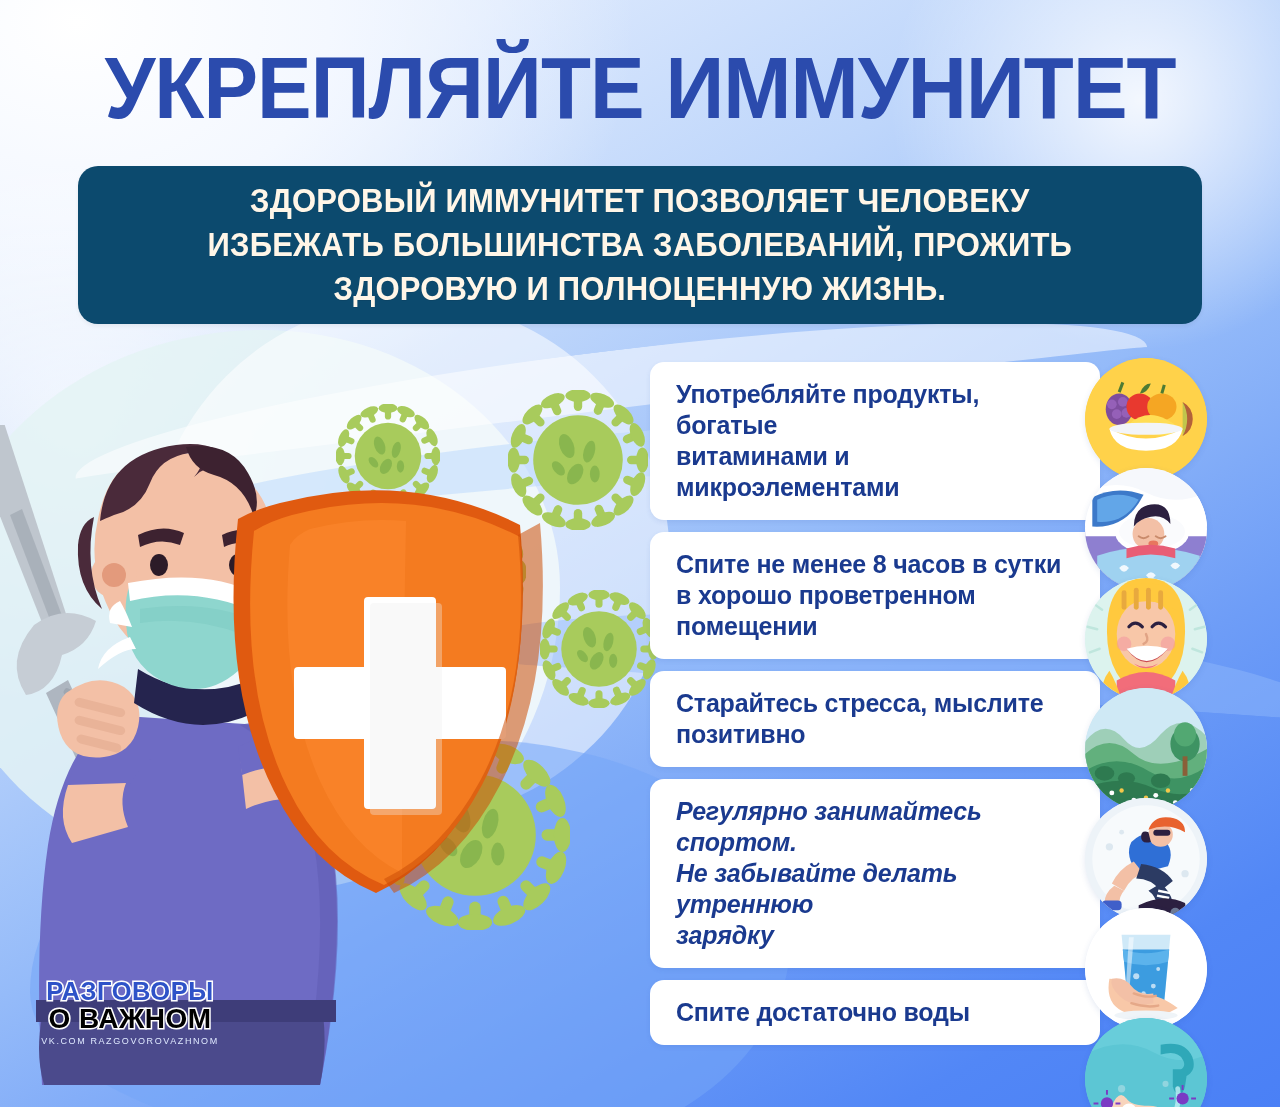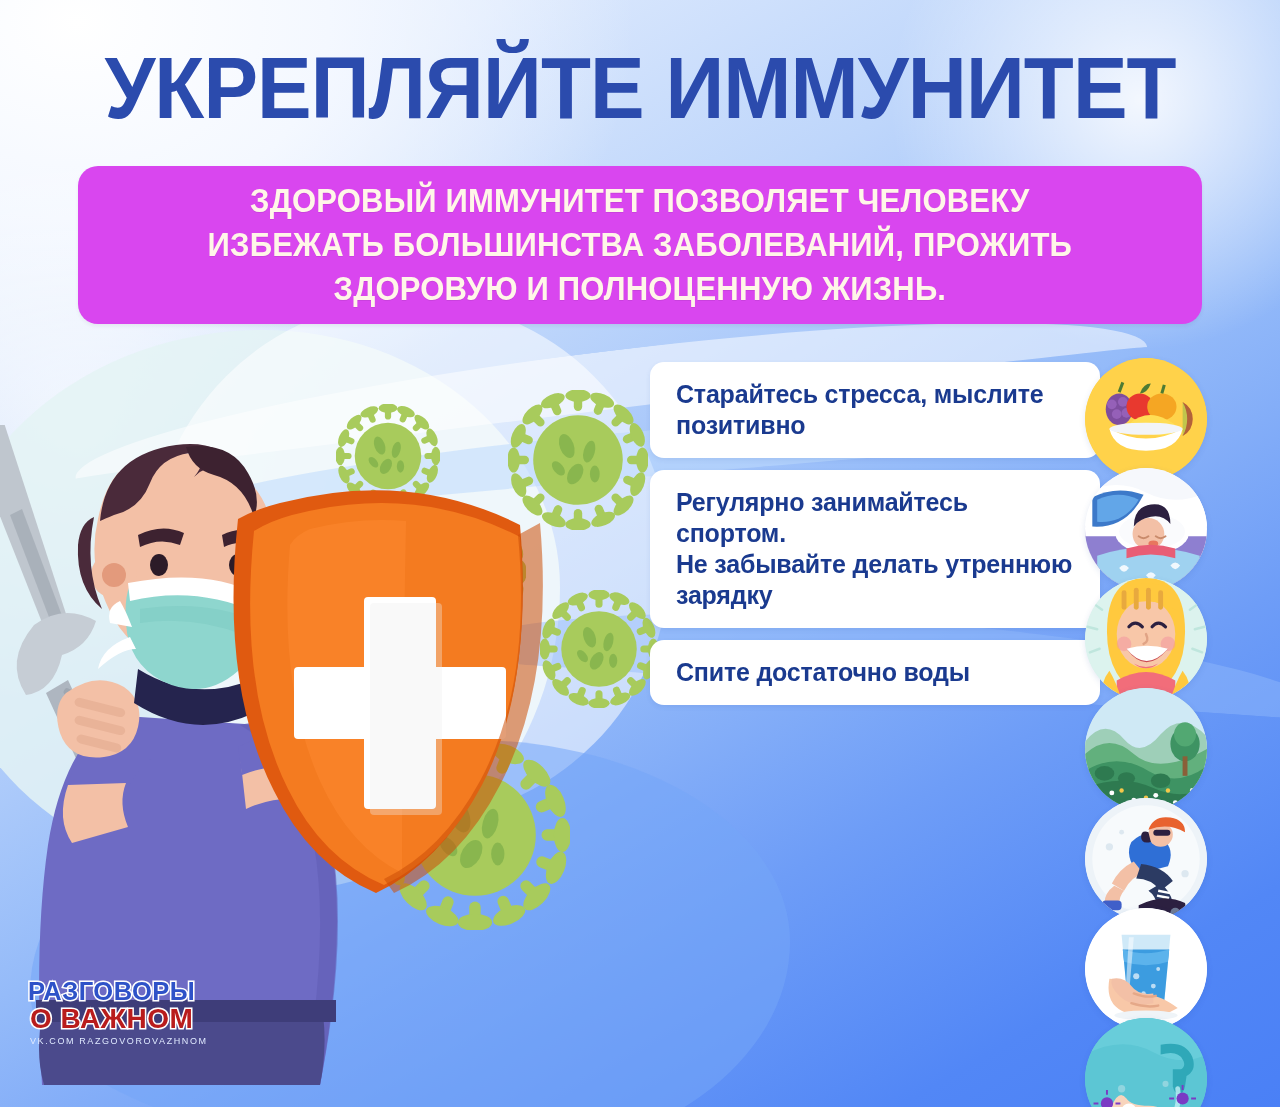--- a/index.html
+++ b/index.html
@@ -61,21 +61,21 @@
     font-weight:bold;
     letter-spacing:-1px;
     color:#2B4BAD;
     transform:scaleX(.93);
     white-space:nowrap;
   }
 
   
   .banner {
     position:absolute; left:78px; top:166px; width:1124px; height:158px;
-    background:#d946ef; border-radius:20px;
+    background:#0c4a6e; border-radius:20px;
     display:flex; align-items:center; justify-content:center;
     box-shadow:0 2px 4px rgba(0,0,0,.06);
   }
   .banner-text {
     color:#FFF6E8; text-align:center;
     font-size:33px; line-height:44px; font-weight:bold;
     letter-spacing:.2px; transform:scaleX(.94);
     text-shadow:0 1px 0 rgba(0,0,0,.07);
   }
 
@@ -111,27 +111,27 @@
 
   
   .hero { position:absolute; left:-10px; top:425px; width:620px; height:660px; }
   .hero svg { width:100%; height:100%; }
 
   
   .virus { position:absolute; }
   .virus svg { width:100%; height:100%; display:block; }
 
   
-  .logo { position:absolute; left:30px; top:978px; width:200px; }
+  .logo { position:absolute; left:30px; top:978px; width:200px;text-align:center; }
   .logo-line1, .logo-line2 {
     font-weight:bold; letter-spacing:.5px;
     -webkit-text-stroke:3px #ffffff; paint-order:stroke fill;
   }
   .logo-line1 { font-size:25px; line-height:26px; color:#2E52C8; transform:scaleX(1.02); }
-  .logo-line2 { font-size:28px; line-height:29px; color:#b91c1c; }
+  .logo-line2 { font-size:28px; line-height:29px; color:#000000; }
   .logo-url {
     margin-top:3px; font-size:9px; letter-spacing:1.6px;
     color:#dfe9ff; font-weight:normal;
   }
 </style>
 </head>
 <body>
 
 <div class="bg-layer">
   <div class="corner-glow"></div>
@@ -504,24 +504,33 @@
 <div class="banner">
   <div class="banner-text">
     <div>ЗДОРОВЫЙ ИММУНИТЕТ ПОЗВОЛЯЕТ ЧЕЛОВЕКУ</div>
     <div>ИЗБЕЖАТЬ БОЛЬШИНСТВА ЗАБОЛЕВАНИЙ, ПРОЖИТЬ</div>
     <div>ЗДОРОВУЮ И ПОЛНОЦЕННУЮ ЖИЗНЬ.</div>
   </div>
 </div>
 
 <div class="tips">
   <div class="tip-card" style="min-height:72px;">
+    <span class="tip-text">Употребляйте продукты, богатые
+витаминами и микроэлементами</span>
+  </div>
+  <div class="tip-card" style="min-height:104px;">
+    <span class="tip-text">Спите не менее 8 часов в сутки
+в хорошо проветренном
+помещении</span>
+  </div>
+  <div class="tip-card" style="min-height:72px;">
     <span class="tip-text">Старайтесь стресса, мыслите
 позитивно</span>
   </div>
-  <div class="tip-card" style="min-height:104px;">
+  <div class="tip-card" style="min-height:104px;font-style:italic;">
     <span class="tip-text">Регулярно занимайтесь спортом.
 Не забывайте делать утреннюю
 зарядку</span>
   </div>
   <div class="tip-card" style="min-height:48px;">
     <span class="tip-text">Спите достаточно воды</span>
   </div>
 
 </div>
 

